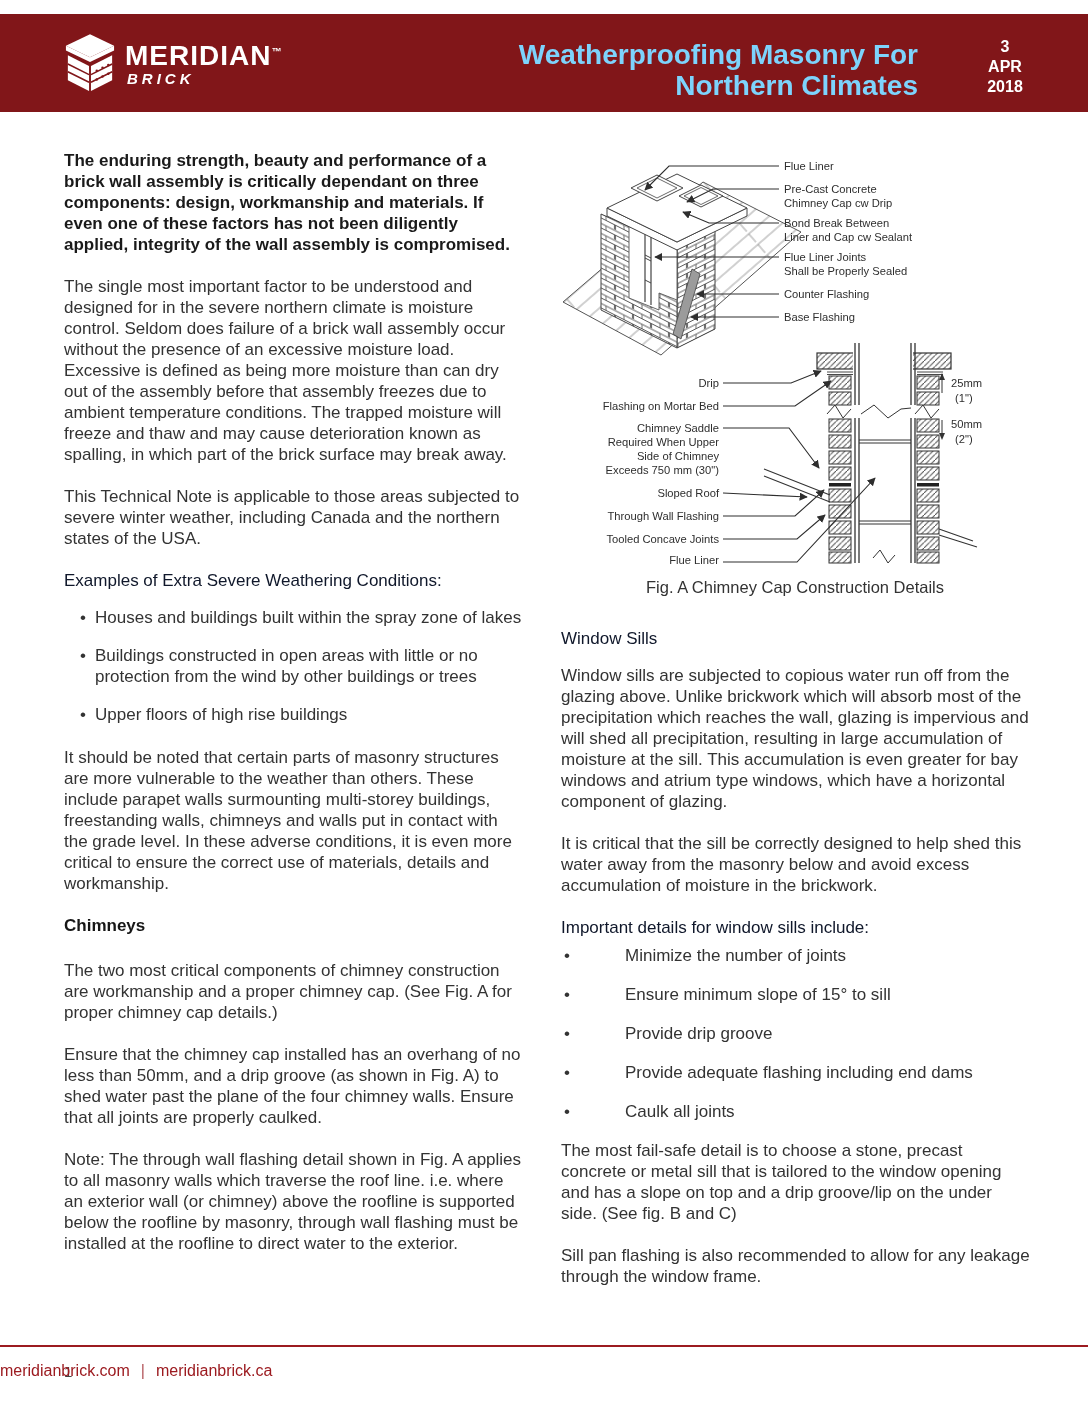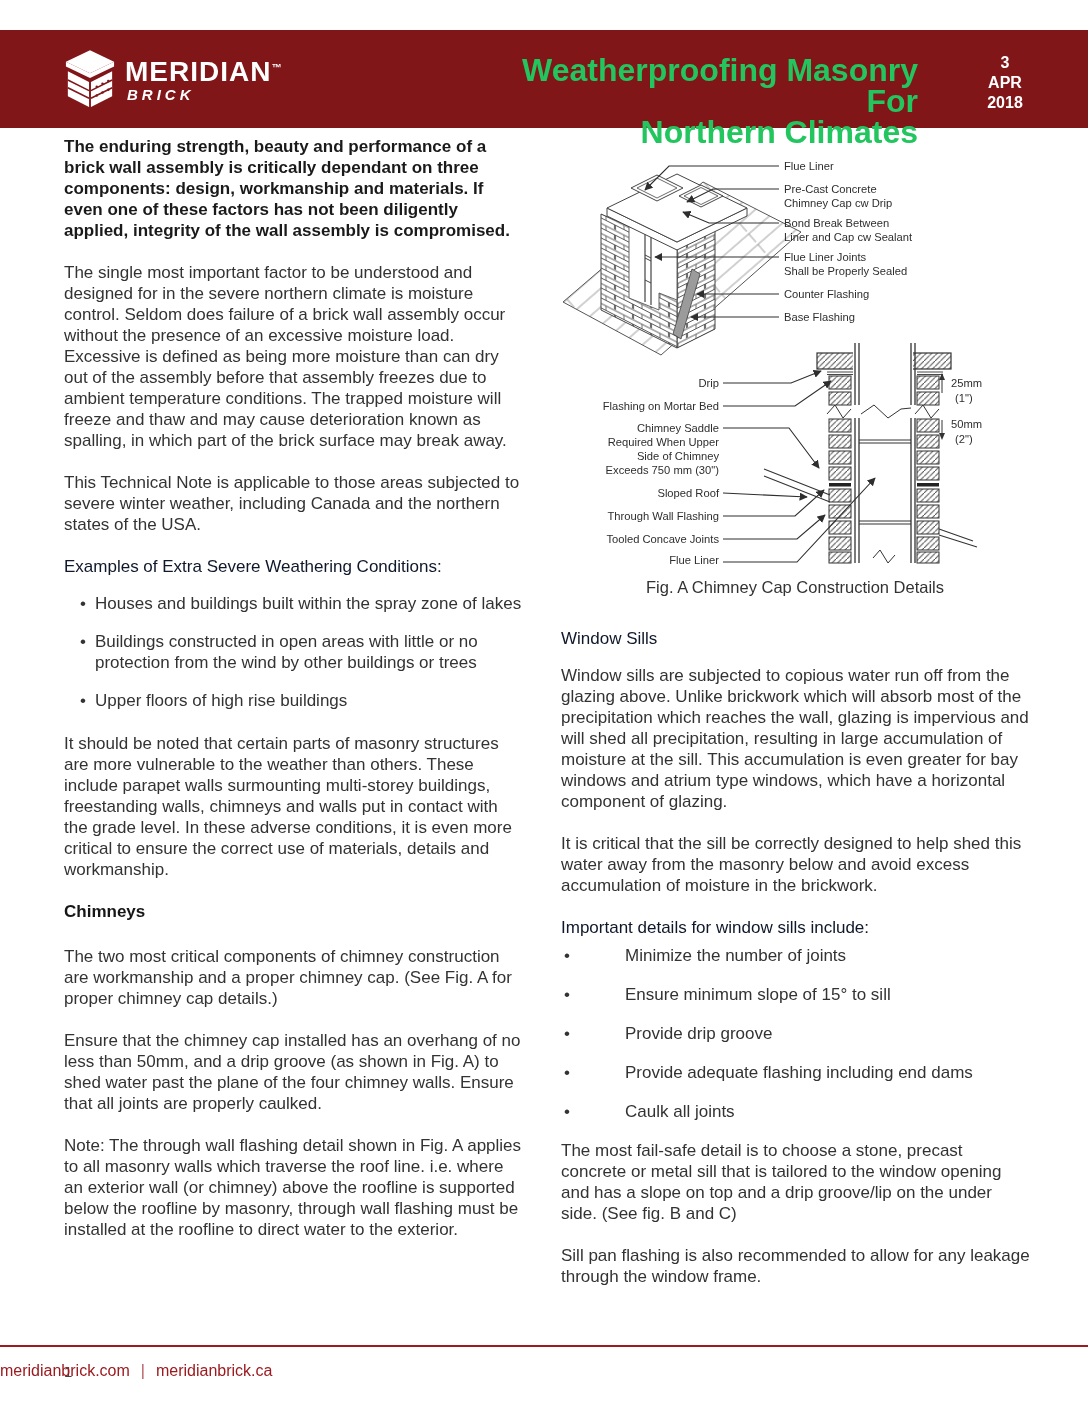--- a/index.html
+++ b/index.html
@@ -1,33 +1,33 @@
 <!DOCTYPE html>
 <html><head>
 <meta charset="utf-8">
 <style>
   html,body{margin:0;padding:0;background:#9a9a9a;}
   .page{position:relative;width:1088px;height:1408px;margin:0 auto;background:#ffffff;
         font-family:"Liberation Sans",sans-serif;color:#333;overflow:hidden;}
 
   
-  .header{position:absolute;top:30px;left:0;width:100%;height:98px;background:#811619;}
+  .header{position:absolute;top:14px;left:0;width:100%;height:98px;background:#811619;}
   .logo{position:absolute;left:64px;top:0;height:98px;display:flex;align-items:center;}
   .logo-icon{width:52px;height:64px;margin-top:2px;}
   .logo-text{margin-left:9px;color:#fff;}
   .logo-name{font-size:28px;font-weight:bold;letter-spacing:1px;line-height:28px;}
   .logo-tm{font-size:10px;vertical-align:super;font-weight:bold;}
   .logo-sub{font-size:15px;font-weight:bold;letter-spacing:4px;margin-left:2px;line-height:18px;font-style:italic;}
   .header-title{position:absolute;right:170px;top:25px;width:430px;text-align:right;
-                color:#22c55e;font-weight:bold;font-size:32px;line-height:31px;}
+                color:#7dd3fc;font-weight:bold;font-size:28px;line-height:31px;}
   .header-date{position:absolute;right:50px;top:23px;width:66px;text-align:center;
                color:#fff;font-weight:bold;font-size:16px;line-height:20px;}
 
   
-  .col-left{position:absolute;left:64px;top:136px;width:458px;font-size:17px;line-height:21px;}
+  .col-left{position:absolute;left:64px;top:150px;width:458px;font-size:17px;line-height:21px;}
   .col-right{position:absolute;left:561px;top:152px;width:469px;font-size:17px;line-height:21px;}
   .col-left p,.col-right p{margin:0 0 21px;}
   .bold-intro{font-weight:bold;color:#1a1a1a;}
   .heading{font-weight:normal;color:#0f172a;margin:0 0 16px;}
   .heading-tight{font-weight:bold;color:#161616;margin:4px 0 24px;}
 
   ul.left-bullets{list-style:none;margin:14px 0 22px;padding:0;}
   ul.left-bullets li{position:relative;padding-left:31px;margin-bottom:17px;}
   ul.left-bullets li::before{content:"\2022";position:absolute;left:16px;}
 

